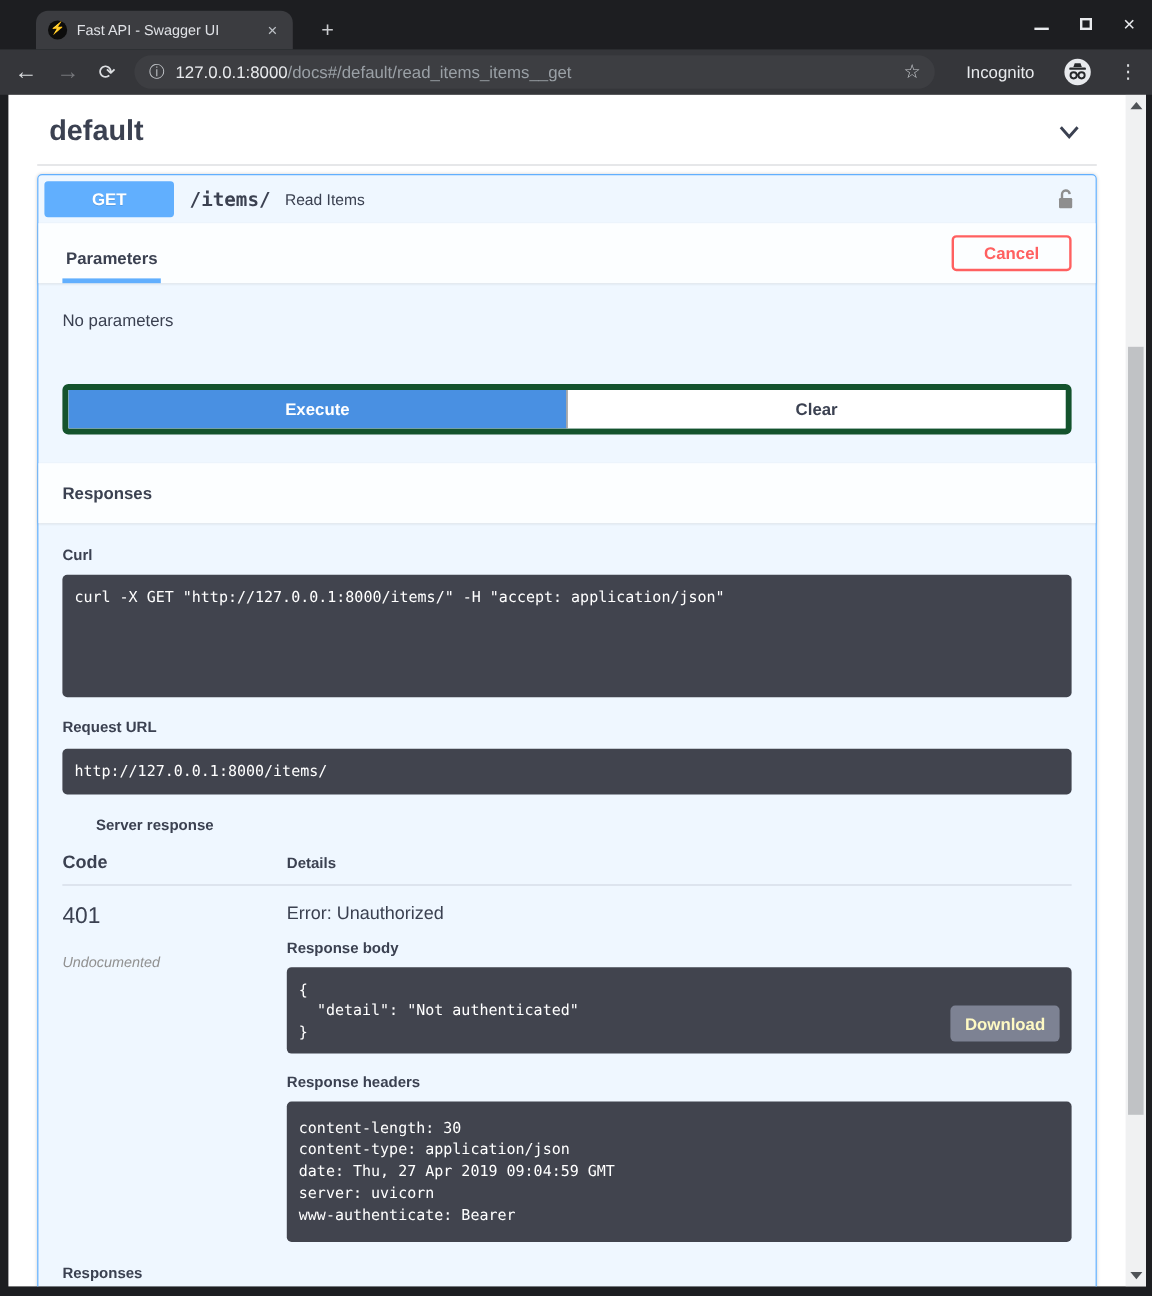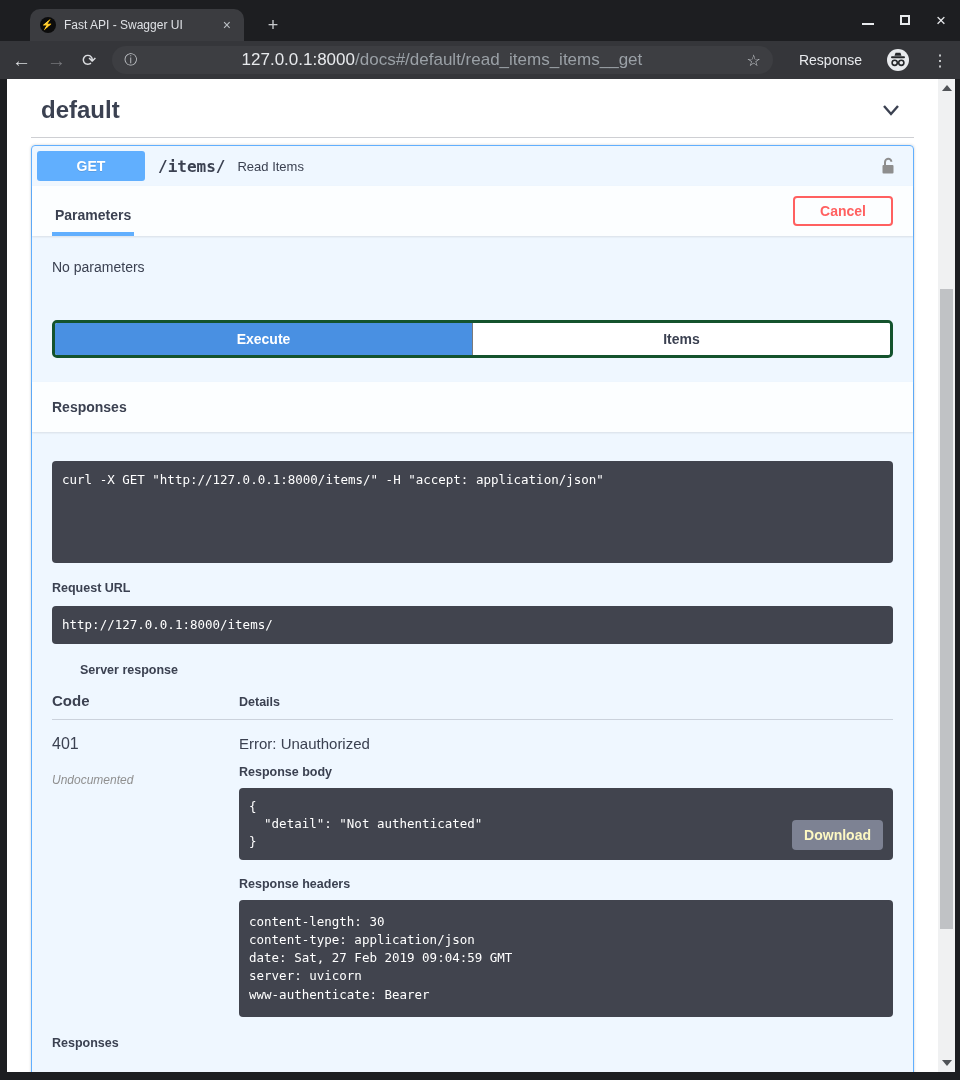--- a/index.html
+++ b/index.html
@@ -24,21 +24,21 @@
   .win-close { color:#e8eaed; font-size:17px; line-height:17px; }
 
   .toolbar { height:38px; background:#35363a; display:flex; align-items:center;
              padding:0 12px; gap:16px; }
   .nav-icon { color:#dcdee1; font-size:19px; line-height:19px; }
   .nav-icon.disabled { color:#76777b; }
   .reload { font-size:17px; }
   .omnibox { flex:1; height:28px; background:#3d3e42; border-radius:14px;
              display:flex; align-items:center; padding:0 12px; gap:9px; overflow:hidden; }
   .info-icon { color:#c3c6ca; font-size:13px; }
-  .url { font-size:17px; color:#9aa0a6; white-space:nowrap; overflow:hidden; flex:1;text-align:center; }
+  .url { font-size:14px; color:#9aa0a6; white-space:nowrap; overflow:hidden; flex:1; }
   .url .host { color:#e8eaed; }
   .star-icon { color:#c9ccd0; font-size:16px; }
   .incognito-label { color:#e8eaed; font-size:14px; margin-left:10px; }
   .incog-badge { width:24px; height:24px; margin-left:8px; flex:none; }
   .menu-dots { color:#dcdee1; font-size:16px; margin-left:6px; letter-spacing:0; }
 
   
   .page { position:absolute; top:79px; left:7px; right:5px; bottom:8px;
           background:#fff; color:#3b4151; overflow:hidden; }
   .scrollbar { position:absolute; top:0; right:0; bottom:0; width:17px; background:#f0f1f2; }
@@ -70,21 +70,21 @@
                 background:rgba(255,255,255,.8); box-shadow:0 1px 2px rgba(0,0,0,.10); }
   .tab-item { align-self:flex-end; font-weight:bold; font-size:14px;
               padding:0 3px 9px; border-bottom:4px solid #61affe; }
   .cancel-btn { margin-left:auto; border:2px solid #ff6060; border-radius:4px;
                 background:transparent; color:#ff6060; font-weight:bold; font-size:14px;
                 padding:5px 25px; font-family:inherit; cursor:pointer; }
   .resp-header-label { font-weight:bold; font-size:14px; }
 
   .params-body { padding:23px 20px 20px; font-size:14px; }
   .execute-wrap { padding:25px 20px 24px; display:flex; border-radius:5px; }
-  .btn-group { display:flex; flex:1; border:3px solid #14532d; border-radius:5px; overflow:hidden; }
+  .btn-group { display:flex; flex:1; border:5px solid #14532d; border-radius:5px; overflow:hidden; }
   .btn-execute { flex:1; background:#2d9cdb; background:#2196f3; background:#4990e2;
                  border:none; color:#fff; font-weight:bold; font-size:14px;
                  padding:8px 0; font-family:inherit; cursor:pointer; }
   .btn-clear { flex:1; background:#fff; border:none; border-left:1px solid #7a7a7a;
                color:#3b4151; font-weight:bold; font-size:14px; font-family:inherit; cursor:pointer; }
 
   .responses-inner { padding:20px 20px 6px; }
   .block-label { font-size:12.5px; font-weight:bold; }
   .codeblock { background:#41444e; border-radius:4px; color:#fff;
                font-family:"DejaVu Sans Mono",monospace; font-size:12.5px;
@@ -92,21 +92,21 @@
   .curl-block { min-height:102px; margin-top:9px; }
   .requrl-label { margin-top:18px; }
   .url-block { margin-top:11px; padding:10px; }
   .srv-label { margin-top:19px;margin-left:28px; }
 
   .thead { display:flex; align-items:baseline; padding:15px 0 10px; border-bottom:1px solid rgba(59,65,81,.2); }
   .col-code { width:187px; flex:none; }
   .th-code { font-size:15px; font-weight:bold; }
   .th-small { font-size:12.5px; font-weight:bold; }
   .trow { display:flex; padding-top:15px; }
-  .code-val { font-size:16px; }
+  .code-val { font-size:19px; }
   .undoc { font-size:12px; font-style:italic; color:#909090; margin-top:20px; }
   .details-col { flex:1; }
   .err-title { font-size:15px; }
   .body-label { margin:13px 0 0; }
   .resp-body-block { position:relative; min-height:72px; margin-top:9px; }
   .download-btn { position:absolute; right:10px; bottom:10px; background:#7d8293;
                   color:#fef9c3; font-weight:bold; font-size:14px; border:none; border-radius:4px;
                   padding:7px 12px; font-family:"Liberation Sans",sans-serif; cursor:pointer; }
   .headers-label { margin:17px 0 0; }
   .resp-headers-block { margin-top:9px; line-height:1.45; padding:13px 10px; }
@@ -136,21 +136,21 @@
 
   <div class="toolbar">
     <span class="nav-icon">←</span>
     <span class="nav-icon disabled">→</span>
     <span class="nav-icon reload">⟳</span>
     <div class="omnibox">
       <span class="info-icon">ⓘ</span>
       <span class="url"><span class="host">127.0.0.1:8000</span><span>/docs#/default/read_items_items__get</span></span>
       <span class="star-icon">☆</span>
     </div>
-    <span class="incognito-label">Response</span>
+    <span class="incognito-label">Incognito</span>
     <svg class="incog-badge" viewBox="0 0 24 24">
       <circle cx="12" cy="12" r="11" fill="#e8eaed"></circle>
       <rect x="5" y="8.2" width="14" height="2" rx="1" fill="#26282b"></rect>
       <path d="M8.5 7.8 L9.6 4.8 h4.8 L15.5 7.8 Z" fill="#26282b"></path>
       <circle cx="8.7" cy="14.8" r="2.6" fill="none" stroke="#26282b" stroke-width="1.6"></circle>
       <circle cx="15.3" cy="14.8" r="2.6" fill="none" stroke="#26282b" stroke-width="1.6"></circle>
       <path d="M11.2 14.4 h1.6" stroke="#26282b" stroke-width="1.4"></path>
     </svg>
     <span class="menu-dots">⋮</span>
   </div>
@@ -185,30 +185,31 @@
             <button class="cancel-btn">Cancel</button>
           </div>
 
           <div class="params-body">
             <span>No parameters</span>
           </div>
 
           <div class="execute-wrap">
             <div class="btn-group">
               <button class="btn-execute">Execute</button>
-              <button class="btn-clear">Items</button>
+              <button class="btn-clear">Clear</button>
             </div>
           </div>
 
           <div class="sec-header">
             <span class="resp-header-label">Responses</span>
           </div>
 
           <div class="responses-inner">
 
+            <div class="block-label">Curl</div>
             <pre class="codeblock curl-block">curl -X GET "http://127.0.0.1:8000/items/" -H "accept: application/json"</pre>
 
             <div class="block-label requrl-label">Request URL</div>
             <pre class="codeblock url-block">http://127.0.0.1:8000/items/</pre>
 
             <div class="block-label srv-label">Server response</div>
 
             <div class="thead">
               <span class="col-code th-code">Code</span>
               <span class="th-small">Details</span>
@@ -221,21 +222,21 @@
               </div>
               <div class="details-col">
                 <div class="err-title">Error: Unauthorized</div>
                 <div class="block-label body-label">Response body</div>
                 <div class="codeblock resp-body-block"><span>{
   "detail": "Not authenticated"
 }</span><button class="download-btn">Download</button></div>
                 <div class="block-label headers-label">Response headers</div>
                 <pre class="codeblock resp-headers-block">content-length: 30
 content-type: application/json
-date: Sat, 27 Feb 2019 09:04:59 GMT
+date: Thu, 27 Apr 2019 09:04:59 GMT
 server: uvicorn
 www-authenticate: Bearer</pre>
               </div>
             </div>
 
             <div class="block-label resp2-label">Responses</div>
 
             <div class="thead">
               
               

